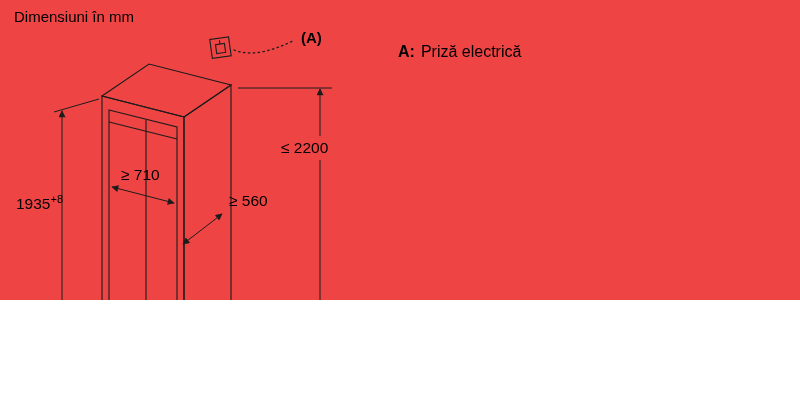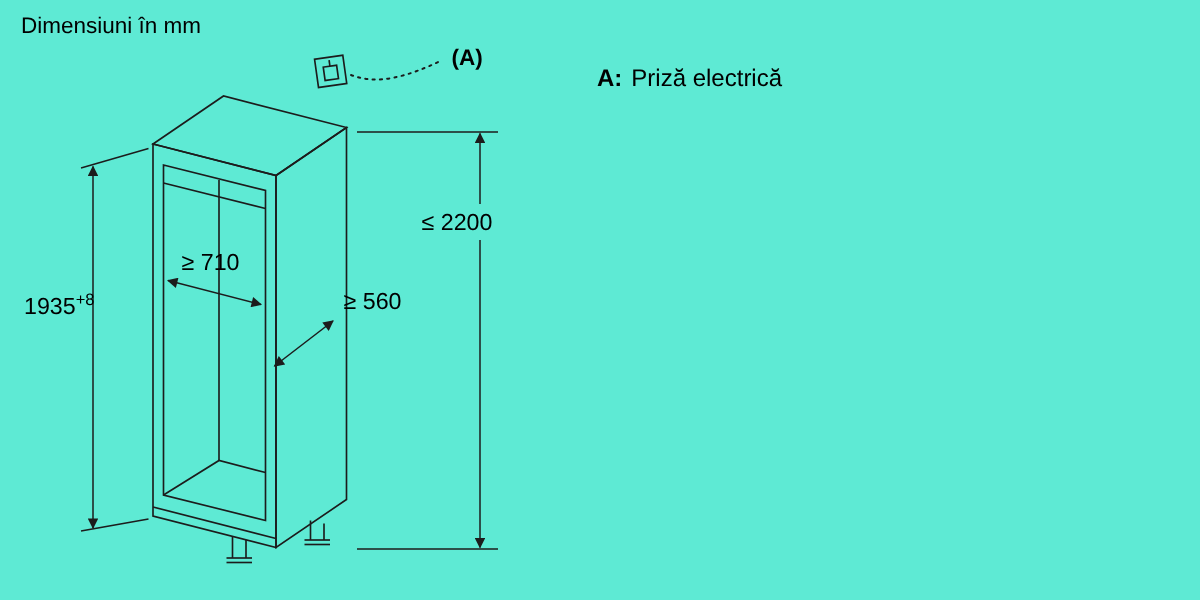--- a/index.html
+++ b/index.html
@@ -3,22 +3,22 @@
 <meta charset="utf-8">
 <style>
   html, body { margin: 0; padding: 0; }
   body {
     width: 800px; height: 400px;
     background: #ffffff;
     font-family: "Liberation Sans", sans-serif;
   }
   .stage {
     position: relative;
-    width: 800px; height: 400px;
-    background: #5eead4;
+    width: 800px; height: 300px;
+    background: #ef4444;
     overflow: hidden;
   }
   svg { display: block; }
   .ln   { stroke: #1c1c1c; stroke-width: 1.1; fill: none; stroke-linejoin: miter; }
   .dim  { stroke: #1c1c1c; stroke-width: 1;   fill: none; }
   .dotted {
     stroke: #1c1c1c; stroke-width: 1.3; fill: none;
     stroke-dasharray: 1.5 3.4; stroke-linecap: round;
   }
   text {

